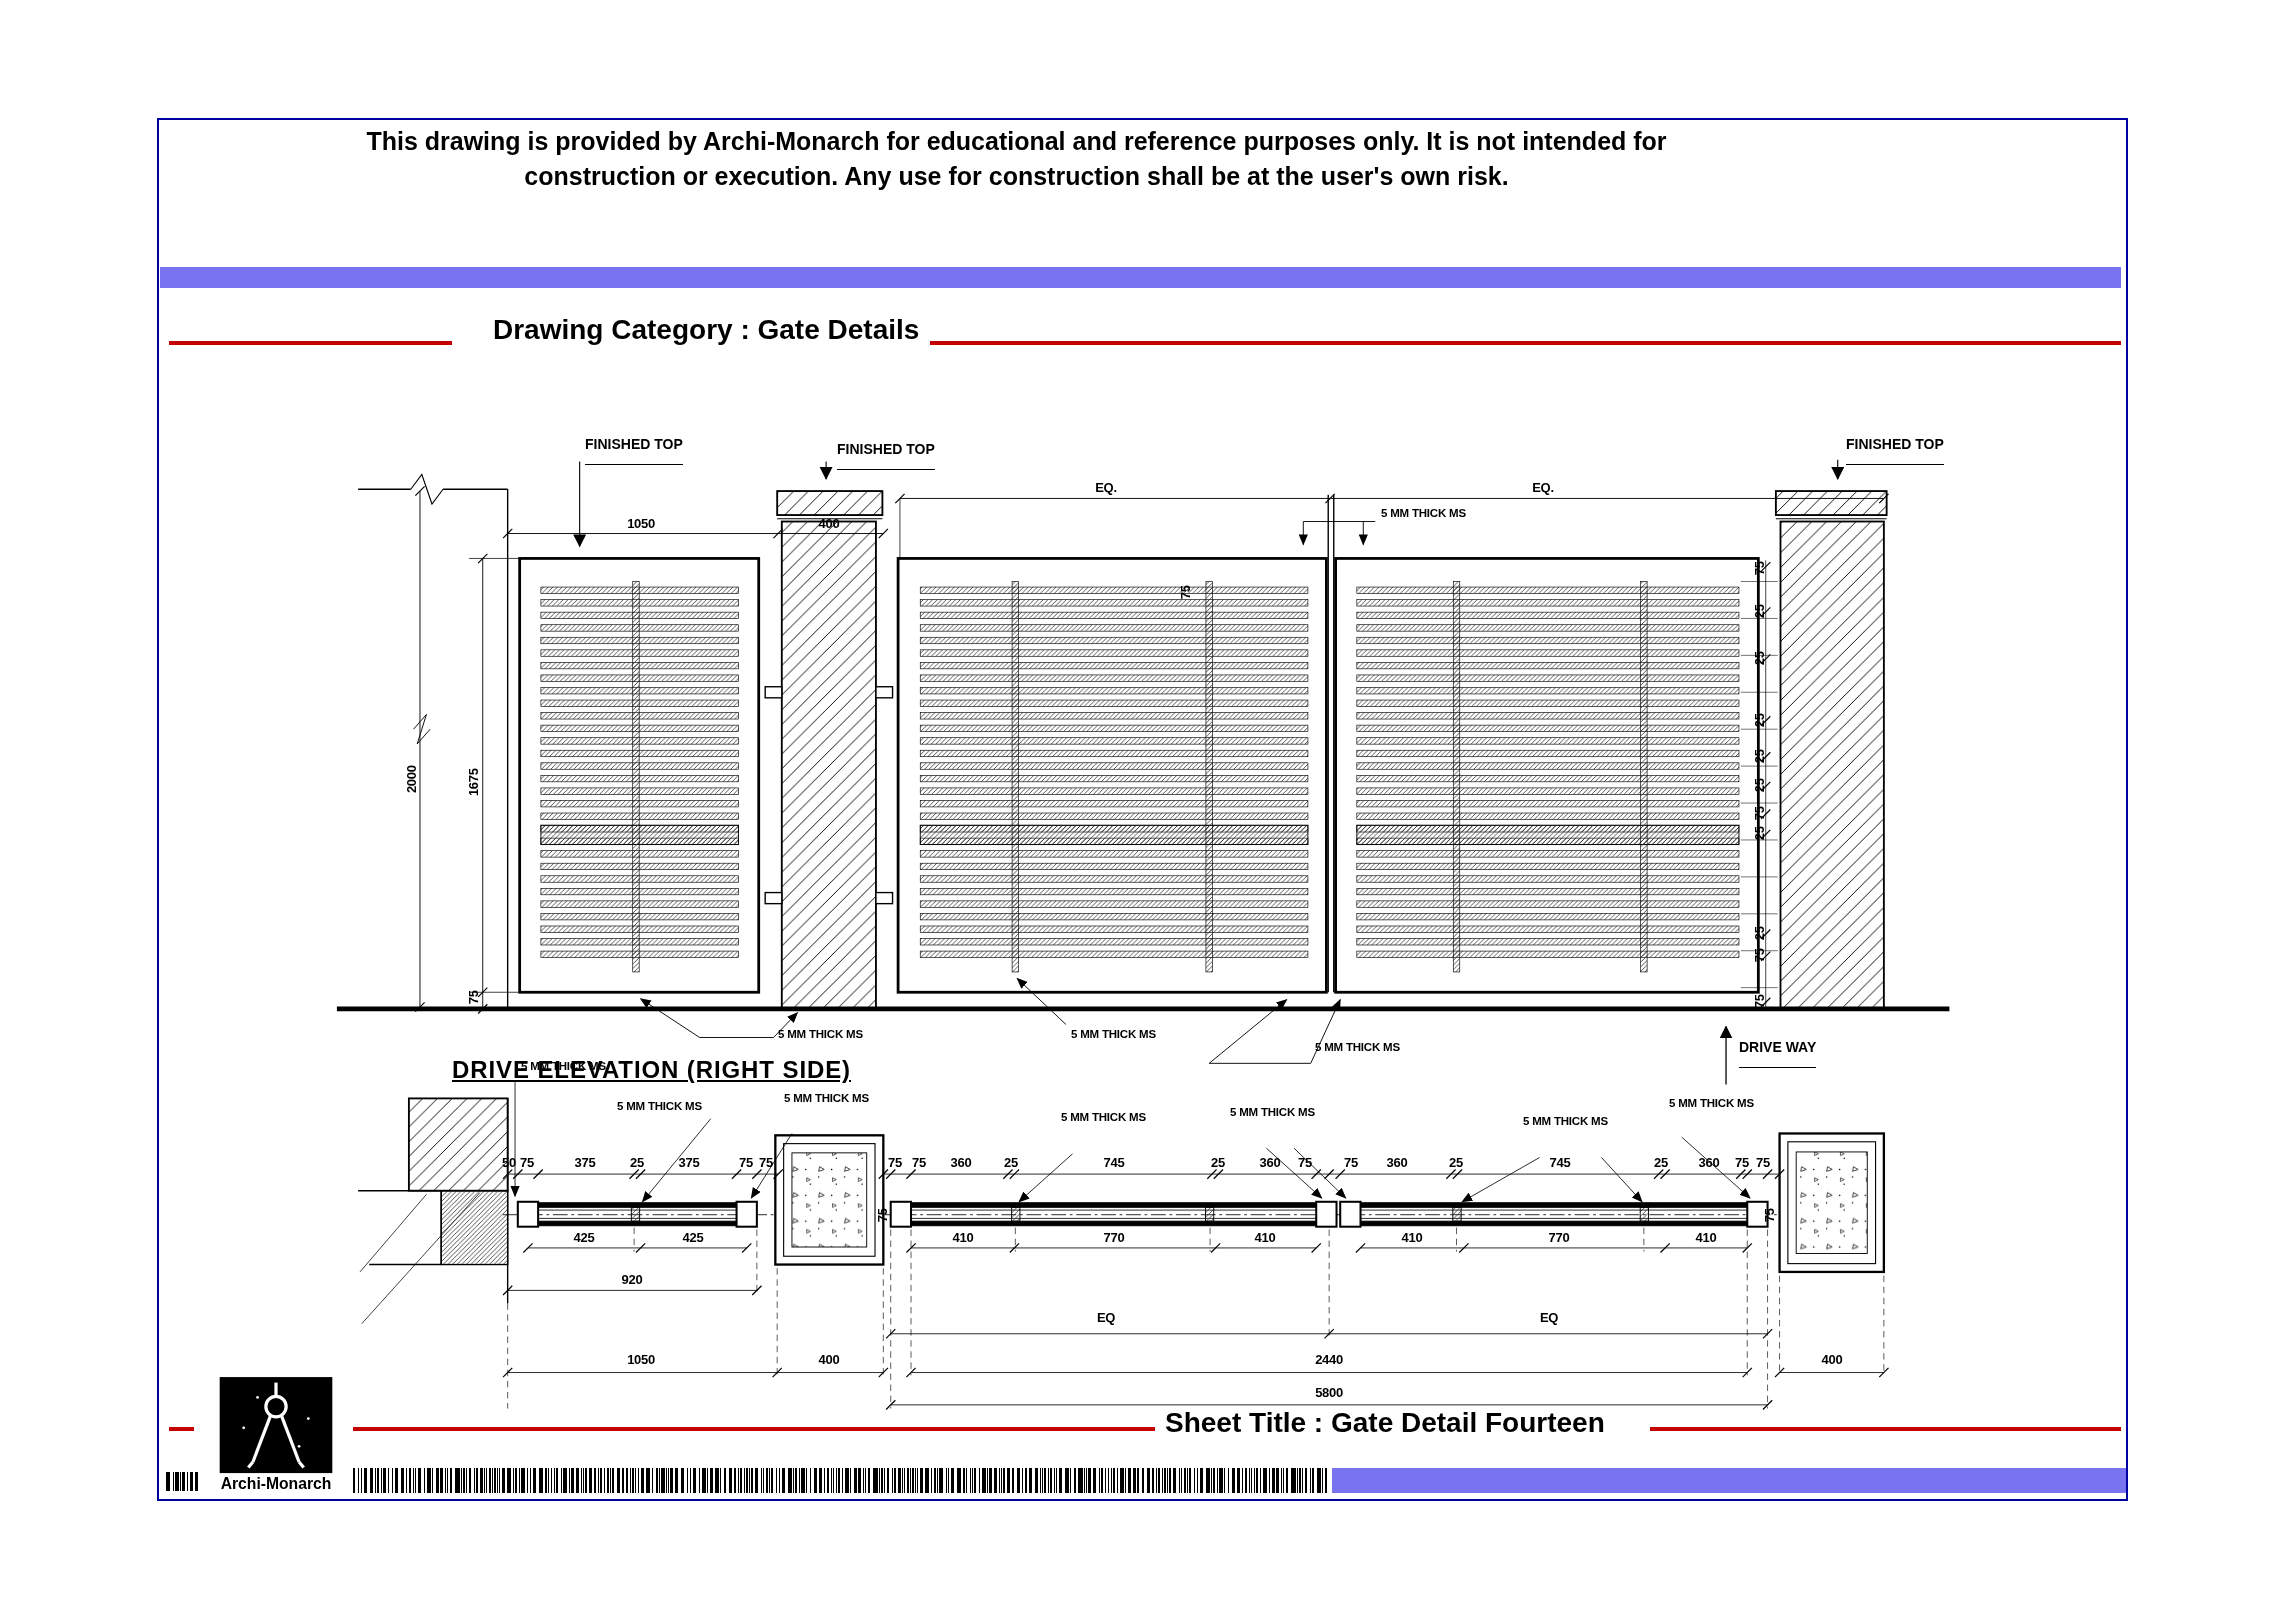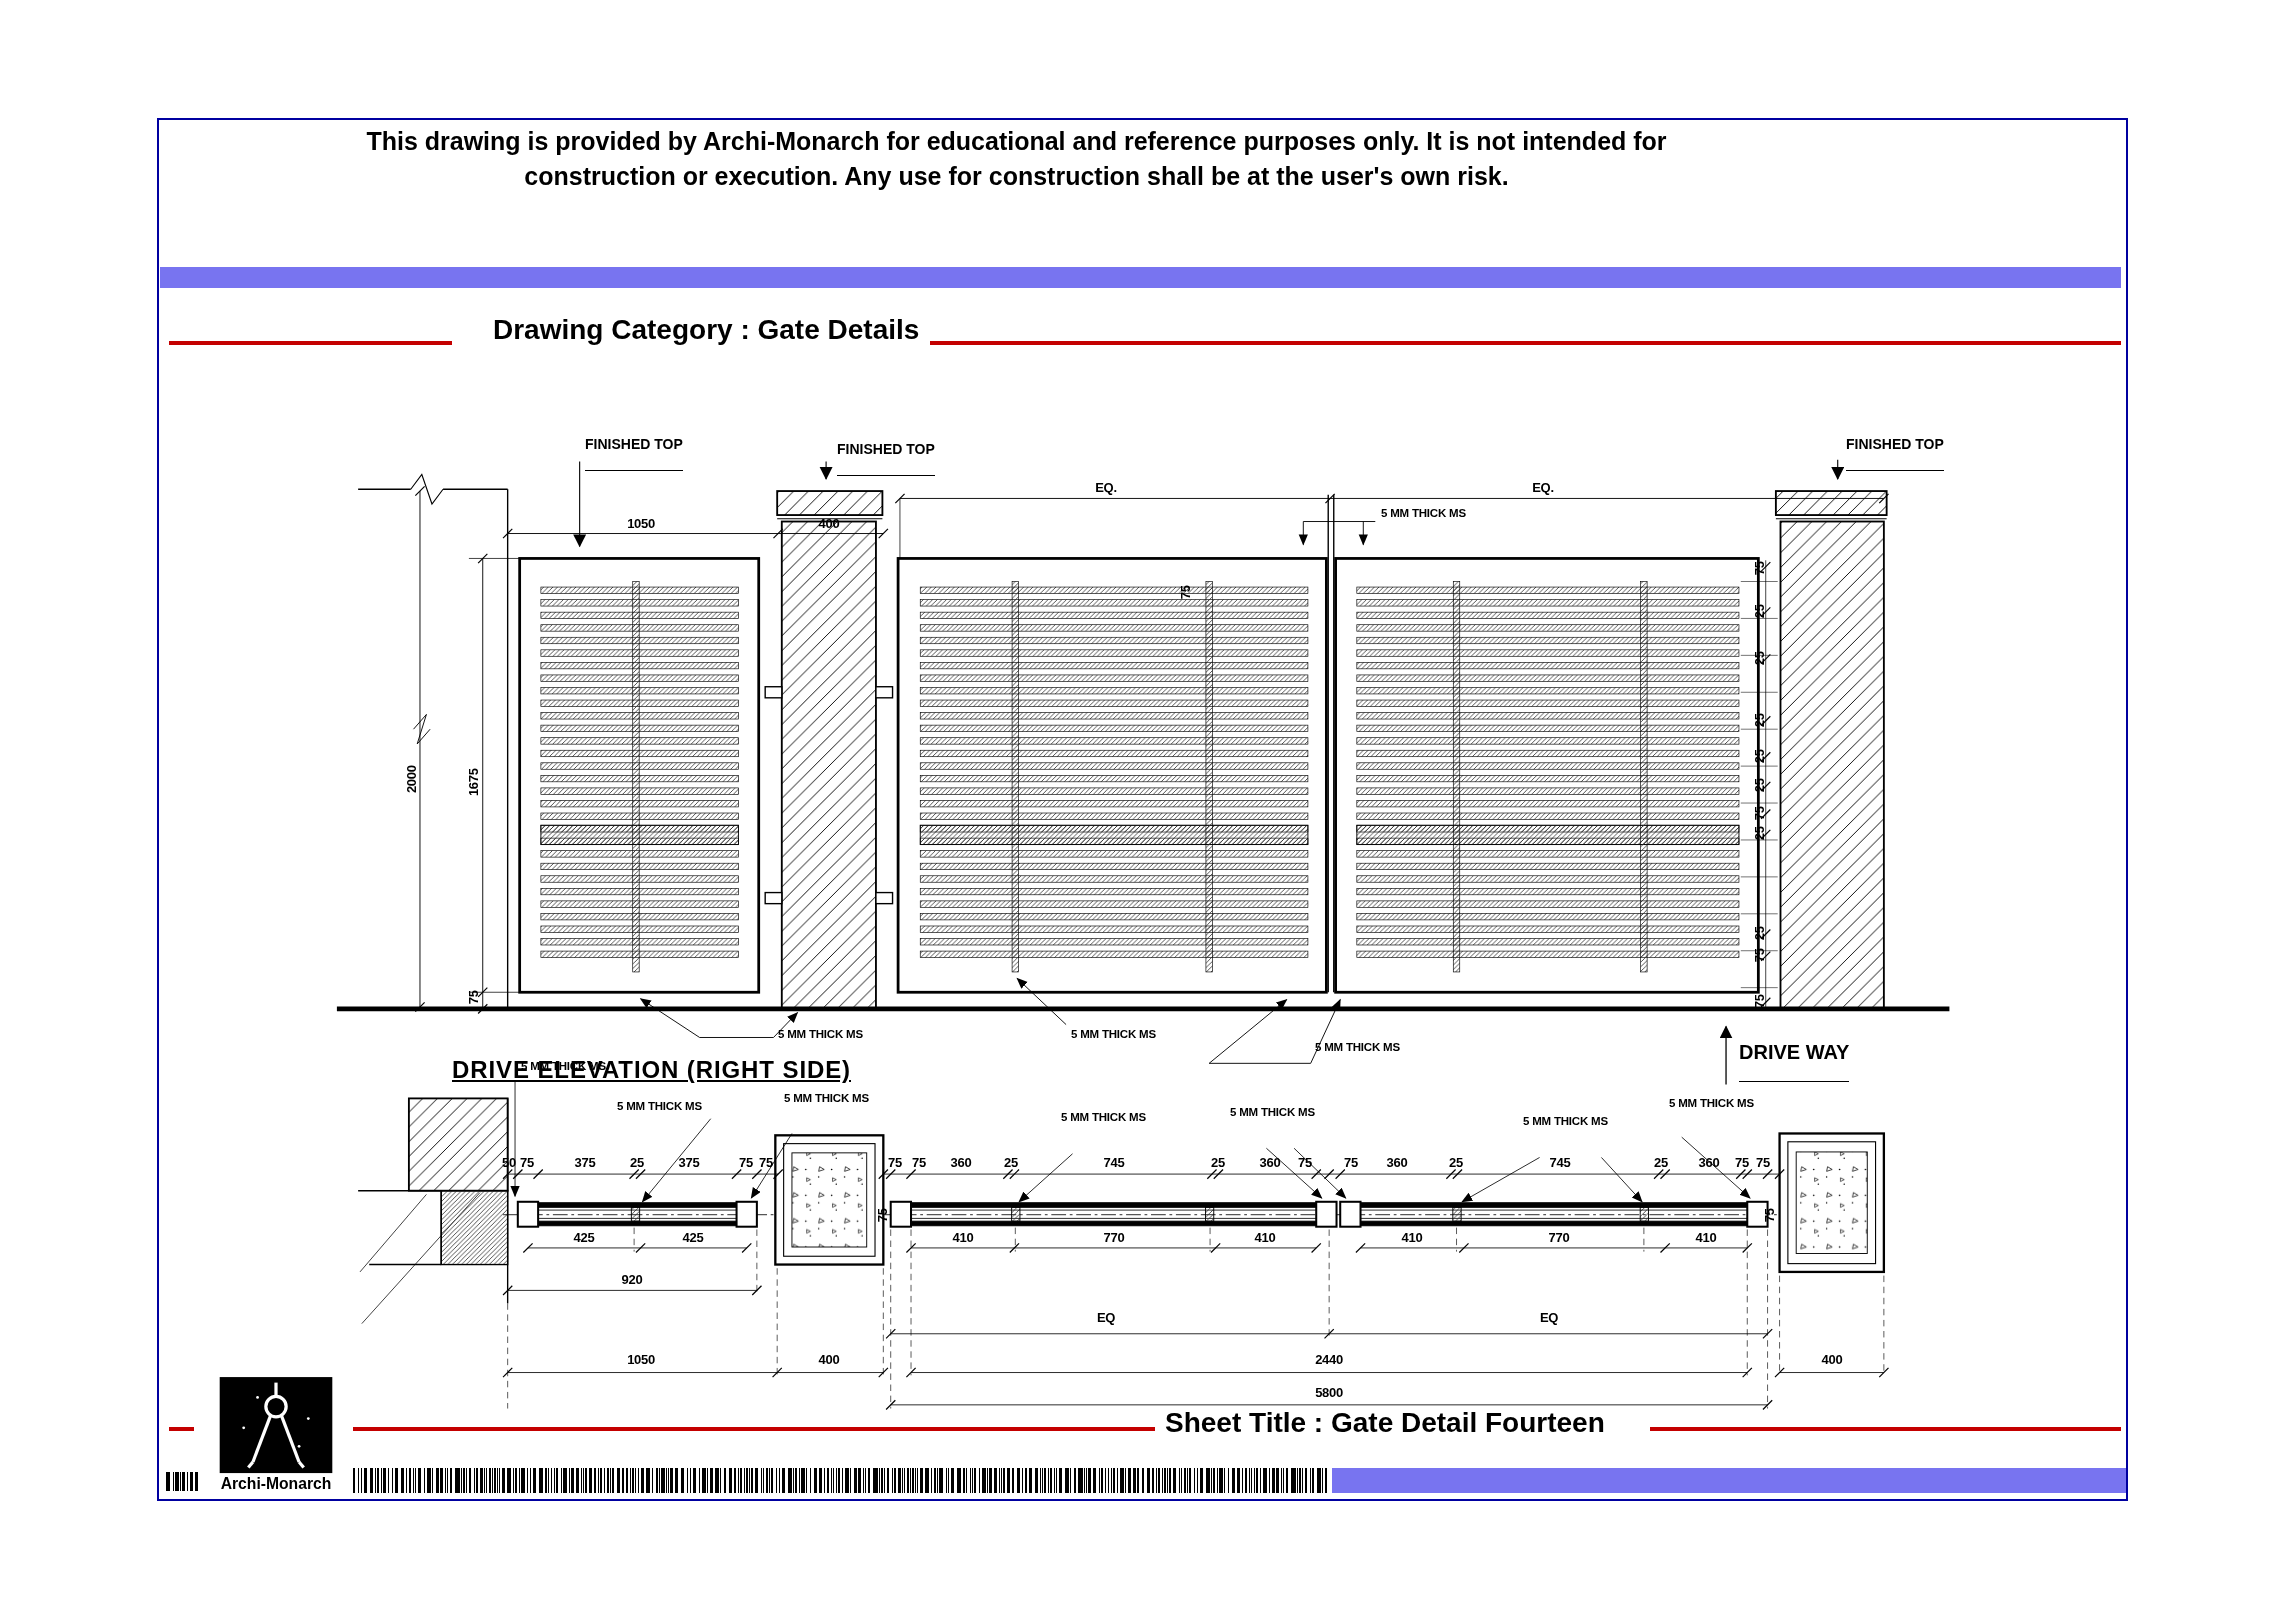--- a/index.html
+++ b/index.html
@@ -13,22 +13,22 @@
   .disc .l{font-size:25px;line-height:1.4;}
   .cat{position:absolute;left:467px;top:314px;font-size:28px;font-weight:bold;white-space:nowrap;}
   .sheet{position:absolute;left:1165px;top:1407px;font-size:28px;font-weight:bold;white-space:nowrap;}
   .etitle{position:absolute;left:452px;top:1056px;font-size:24px;font-weight:bold;
           text-decoration:underline;letter-spacing:0.9px;white-space:nowrap;}
   .lbl{position:absolute;font-size:13px;font-weight:bold;white-space:nowrap;
        transform:translate(-50%,-55%);letter-spacing:-0.3px;}
   .lbl.rot{transform:translate(-50%,-55%) rotate(-90deg);}
   .co{position:absolute;font-size:11.5px;font-weight:bold;line-height:1.55;white-space:nowrap;letter-spacing:-0.2px;}
   .ft{position:absolute;font-size:14px;font-weight:bold;line-height:1.5;white-space:nowrap;}
-  .ft .u, .dw .u{border-bottom:1.8px solid #000;padding-bottom:18px;}
-  .dw{position:absolute;font-size:20px;font-weight:bold;line-height:1.5;white-space:nowrap;}
+  .ft .u, .dw .u{border-bottom:1.8px solid #000;padding-bottom:12px;}
+  .dw{position:absolute;font-size:14px;font-weight:bold;line-height:1.5;white-space:nowrap;}
   .brand{position:absolute;left:216px;top:1475px;width:120px;text-align:center;
          font-size:15.7px;font-weight:bold;}
   .bc{position:absolute;}
   .bc b{position:absolute;top:0;bottom:0;background:#000;}
   svg{position:absolute;left:0;top:0;}
 </style>
 </head>
 <body>
 
 <div class="page">

